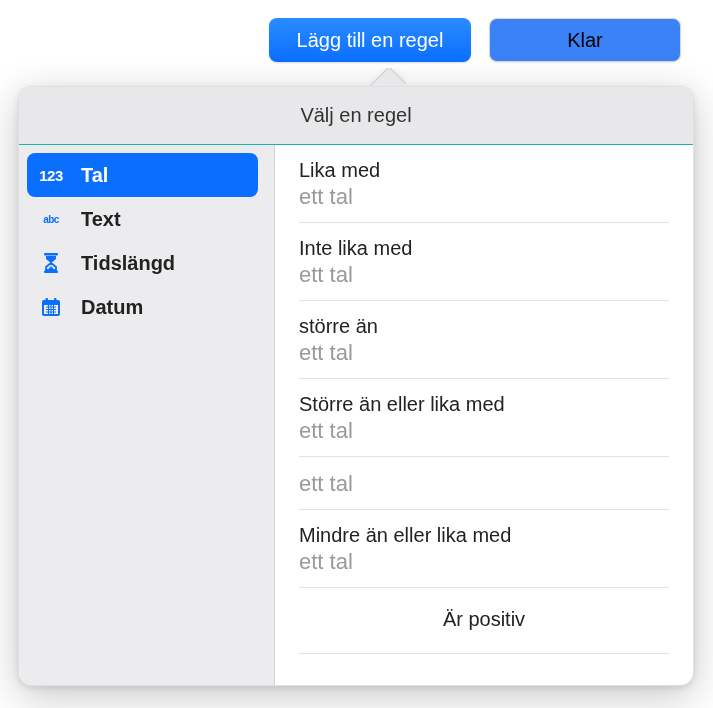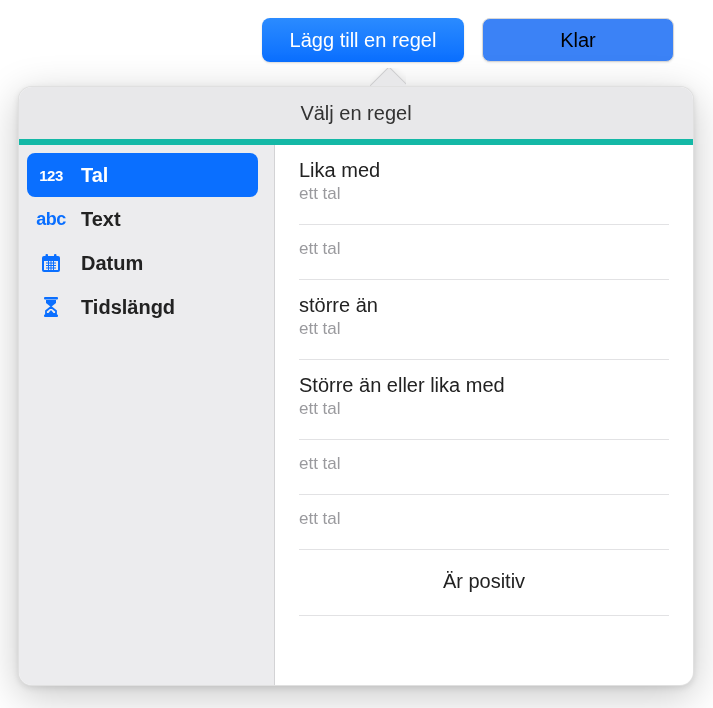--- a/index.html
+++ b/index.html
@@ -11,21 +11,21 @@
     body {
       width: 713px;
       height: 708px;
       background: #ffffff;
       position: relative;
       overflow: hidden;
     }
     .top-bar {
       position: absolute;
       top: 18px;
-      right: 39px;
+      right: 32px;
       display: flex;
       gap: 18px;
     }
     .btn {
       height: 44px;
       border-radius: 8px;
       font-size: 20px;
       display: flex;
       align-items: center;
       justify-content: center;
@@ -76,21 +76,21 @@
       width: 26px;
       height: 26px;
       background: #e8e8ea;
       border: 1px solid rgba(0,0,0,0.12);
       transform: rotate(45deg);
       box-shadow: 0 -2px 6px rgba(0,0,0,0.05);
     }
     .popover-header {
       height: 58px;
       background: #e8e8ea;
-      border-bottom: 6px solid #14b8a6;
+      border-bottom: 1px solid #14b8a6;
       display: flex;
       align-items: center;
       justify-content: center;
       font-size: 20px;
       color: #333;
     }
     .popover-body {
       flex: 1;
       display: flex;
       overflow: hidden;
@@ -137,41 +137,41 @@
       justify-content: center;
       color: #0a6fff;
       flex-shrink: 0;
     }
     .icon-123 {
       font-size: 15px;
       font-weight: 600;
       letter-spacing: -0.5px;
     }
     .icon-abc {
-      font-size: 18px;
+      font-size: 10px;
       font-weight: 600;
       letter-spacing: -0.5px;
     }
     .rule-list {
       flex: 1;
       overflow-y: auto;
       padding: 0 24px;
     }
     .rule-item {
-      padding: 14px 0 20px 0;
+      padding: 14px 0 12px 0;
       border-bottom: 1px solid #e2e2e4;
       cursor: pointer;
     }
     .rule-title {
       font-size: 20px;
       color: #222;
       margin-bottom: 2px;
     }
     .rule-sub {
-      font-size: 17px;
+      font-size: 22px;
       color: #9a9a9e;
     }
     .rule-item.single {
       padding: 20px 0;
       text-align: center;
     }
   </style>
 </head>
 <body>
 
@@ -189,76 +189,78 @@
     <div class="sidebar">
 
       <div class="sidebar-item selected">
         <span class="icon icon-123">123</span>
         <span class="label">Tal</span>
       </div>
 
       <div class="sidebar-item">
         <span class="icon icon-abc">abc</span>
         <span class="label">Text</span>
+      </div>
+
+      <div class="sidebar-item">
+        <span class="icon">
+          <svg width="18" height="22" viewBox="0 0 18 22" fill="currentColor">
+            <rect x="2" y="1" width="14" height="2.5" rx="1" fill="currentColor"></rect>
+            <rect x="2" y="18.5" width="14" height="2.5" rx="1" fill="currentColor"></rect>
+            <path d="M4 4 L4 7 L9 11 L14 7 L14 4 Z" fill="currentColor"></path>
+            <path d="M4 18 L4 15 L9 11 L14 15 L14 18 Z" fill="none" stroke="currentColor" stroke-width="1.8"></path>
+            <path d="M6.5 17 L9 14 L11.5 17 Z" fill="currentColor"></path>
+          </svg>
+        </span>
+        <span class="label">Tidslängd</span>
       </div>
 
       <div class="sidebar-item">
         <span class="icon">
           <svg width="22" height="22" viewBox="0 0 22 22" fill="currentColor">
             <rect x="2" y="4" width="18" height="16" rx="2" fill="currentColor"></rect>
             <rect x="4" y="9" width="14" height="9" fill="#ececee"></rect>
             <line x1="6" y1="11" x2="16" y2="11" stroke="currentColor" stroke-width="1"></line>
             <line x1="6" y1="13.5" x2="16" y2="13.5" stroke="currentColor" stroke-width="1"></line>
             <line x1="6" y1="16" x2="16" y2="16" stroke="currentColor" stroke-width="1"></line>
             <line x1="8.5" y1="9" x2="8.5" y2="18" stroke="currentColor" stroke-width="1"></line>
             <line x1="11" y1="9" x2="11" y2="18" stroke="currentColor" stroke-width="1"></line>
             <line x1="13.5" y1="9" x2="13.5" y2="18" stroke="currentColor" stroke-width="1"></line>
             <rect x="5.5" y="2" width="2.5" height="4" rx="1" fill="currentColor"></rect>
             <rect x="14" y="2" width="2.5" height="4" rx="1" fill="currentColor"></rect>
           </svg>
         </span>
         <span class="label">Datum</span>
       </div>
 
-      <div class="sidebar-item">
-        <span class="icon">
-          <svg width="18" height="22" viewBox="0 0 18 22" fill="currentColor">
-            <rect x="2" y="1" width="14" height="2.5" rx="1" fill="currentColor"></rect>
-            <rect x="2" y="18.5" width="14" height="2.5" rx="1" fill="currentColor"></rect>
-            <path d="M4 4 L4 7 L9 11 L14 7 L14 4 Z" fill="currentColor"></path>
-            <path d="M4 18 L4 15 L9 11 L14 15 L14 18 Z" fill="none" stroke="currentColor" stroke-width="1.8"></path>
-            <path d="M6.5 17 L9 14 L11.5 17 Z" fill="currentColor"></path>
-          </svg>
-        </span>
-        <span class="label">Tidslängd</span>
-      </div>
-
 
     </div>
 
     <div class="rule-list">
       <div class="rule-item">
         <div class="rule-title">Lika med</div>
         <div class="rule-sub">ett tal</div>
       </div>
       <div class="rule-item">
+        <div class="rule-title">Inte lika med</div>
         <div class="rule-sub">ett tal</div>
       </div>
       <div class="rule-item">
         <div class="rule-title">större än</div>
         <div class="rule-sub">ett tal</div>
       </div>
       <div class="rule-item">
         <div class="rule-title">Större än eller lika med</div>
         <div class="rule-sub">ett tal</div>
       </div>
       <div class="rule-item">
         <div class="rule-sub">ett tal</div>
       </div>
       <div class="rule-item">
+        <div class="rule-title">Mindre än eller lika med</div>
         <div class="rule-sub">ett tal</div>
       </div>
       <div class="rule-item single">
         <div class="rule-title">Är positiv</div>
       </div>
     </div>
 
   </div>
 </div>
 

